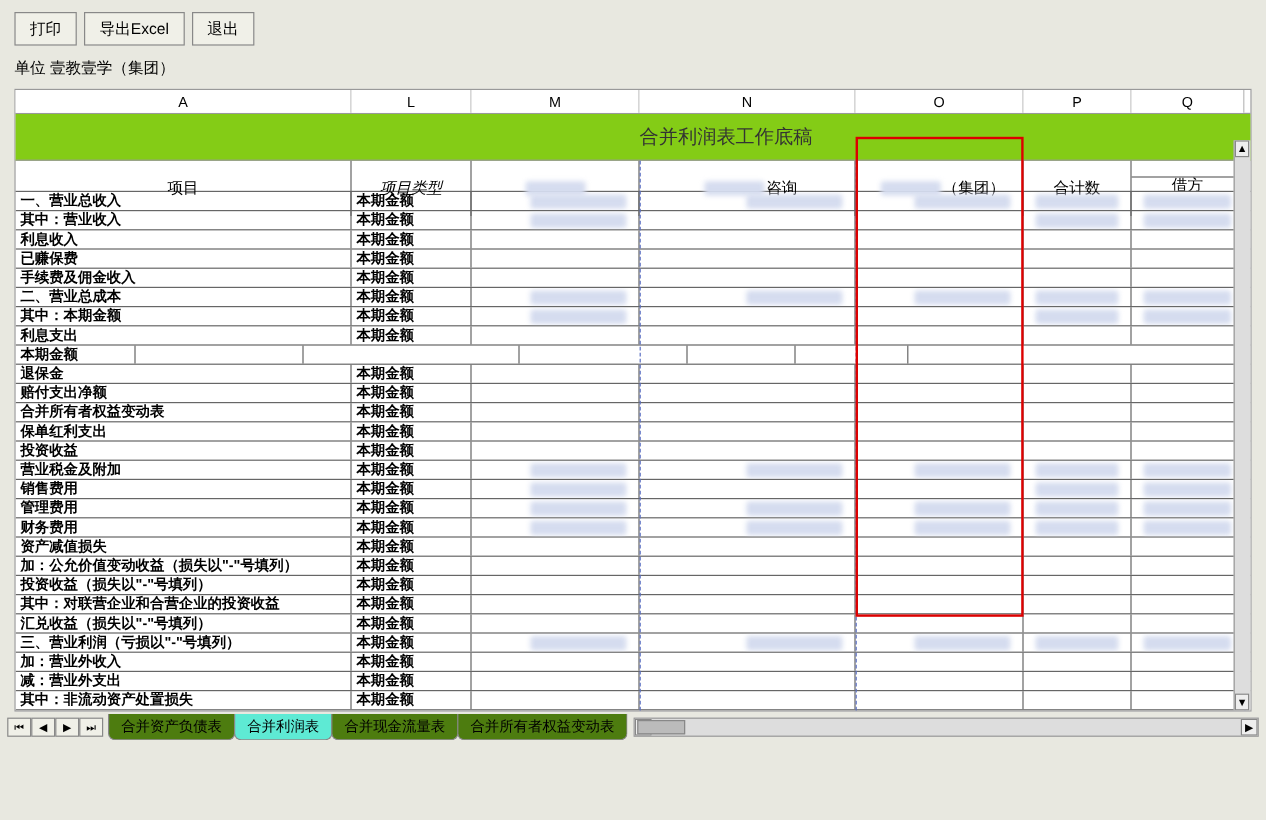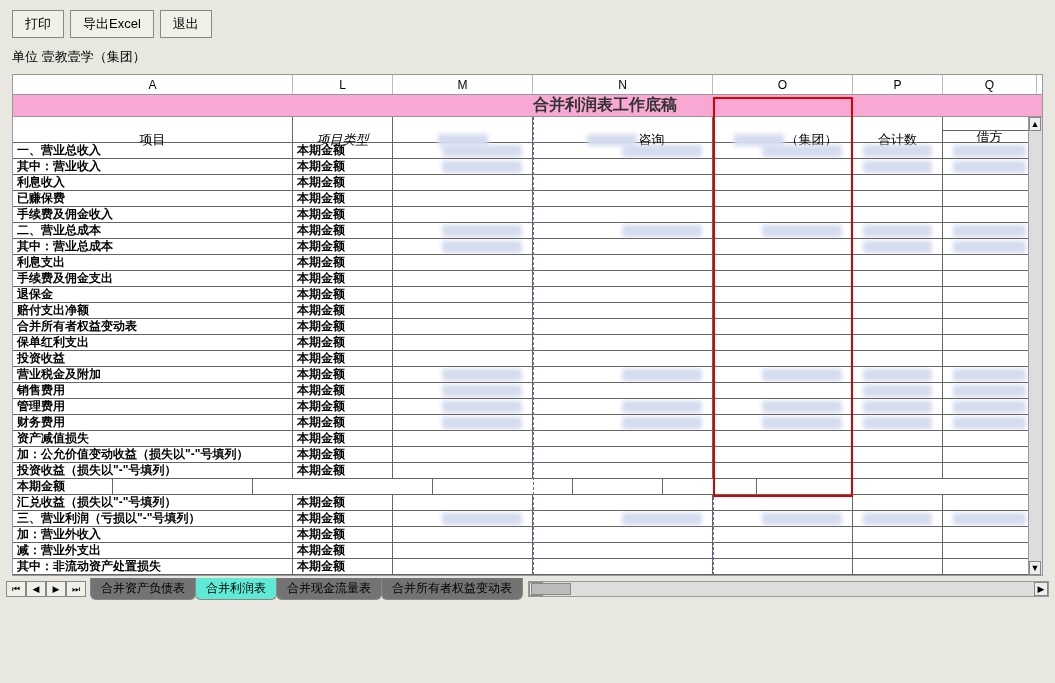--- a/index.html
+++ b/index.html
@@ -3,21 +3,21 @@
 <meta charset="utf-8">
 <style>
 * { box-sizing: border-box; margin: 0; padding: 0; }
 body { font-family: "Microsoft YaHei", SimSun, sans-serif; font-size: 12px; background: #e8e8e0; color: #000; }
 .toolbar { padding: 10px 12px 6px; display: flex; gap: 6px; }
 .toolbar button { background: #f0f0e8; border: 1px solid #888; padding: 4px 12px; font-size: 13px; font-family: inherit; cursor: pointer; }
 .unit-line { padding: 4px 12px 8px; font-size: 13px; }
 .sheet-wrap { margin: 0 12px; background: #fff; border: 1px solid #999; position: relative; }
 .col-headers { display: flex; height: 20px; border-bottom: 1px solid #999; }
 .col-h { border-right: 1px solid #bbb; display: flex; align-items: center; justify-content: center; font-size: 12px; background: #fff; }
-.title-band { background: #f9a8d4; height: 22px; display: flex; align-items: center; position: relative; border-bottom: 1px solid #999; font-weight: bold; }
+.title-band { background: #84cc16; height: 39px; display: flex; align-items: center; position: relative; border-bottom: 1px solid #999; }
 .title-text { position: absolute; left: 520px; font-size: 16px; color: #333; }
 .grid { position: relative; }
 .grid-body { overflow: hidden; font-weight: bold; }
 .row { display: flex; height: 16px; border-bottom: 1px solid #666; }
 .row.hh { height: 26px; }
 .cell { border-right: 1px solid #666; padding: 0 4px; display: flex; align-items: center; overflow: hidden; white-space: nowrap; font-size: 12px; }
 .cell.center { justify-content: center; }
 .c-a { width: 280px; }
 .c-l { width: 100px; }
 .c-m { width: 140px; }
@@ -27,21 +27,21 @@
 .c-q { width: 94px; }
 .header-row .cell { font-size: 13px; }
 .blur { background: #d5dcef; filter: blur(2px); height: 12px; margin: 1px 6px; border-radius: 2px; }
 .blur.sm { width: 50px; }
 .blur.md { width: 80px; }
 .redbox { position: absolute; border: 2px solid #d00; pointer-events: none; }
 .dashcol { position: absolute; top: 0; bottom: 0; border-left: 1px dashed #5a6fc2; pointer-events: none; }
 .tabs { display: flex; align-items: center; background: #e8e8e0; padding: 2px 6px 4px; gap: 0; font-size: 12px; }
 .tab-nav { display: flex; gap: 0; margin-right: 4px; }
 .tab-nav button { width: 20px; height: 16px; background: #f0f0e8; border: 1px solid #888; font-size: 9px; line-height: 1; cursor: pointer; padding: 0; }
-.tab { background: #737373; border: 1px solid #888; border-top: none; padding: 2px 10px; cursor: pointer; border-radius: 0 0 6px 6px; margin-right: -1px; }
+.tab { background: #4d7c0f; border: 1px solid #888; border-top: none; padding: 2px 10px; cursor: pointer; border-radius: 0 0 6px 6px; margin-right: -1px; }
 .tab.active { background: #5eead4; font-weight: normal; }
 .hscroll { flex: 1; height: 16px; background: #ddd; border: 1px solid #999; margin-left: 6px; position: relative; }
 .hscroll .thumb { position: absolute; left: 2px; top: 1px; height: 12px; width: 40px; background: #bbb; border: 1px solid #888; }
 .hscroll .arr { position: absolute; top: 0; width: 14px; height: 14px; background: #eee; border: 1px solid #888; font-size: 9px; display: flex; align-items: center; justify-content: center; }
 .hscroll .arr.l { left: 0; }
 .hscroll .arr.r { right: 0; }
 .vscroll { position: absolute; right: 0; top: 42px; bottom: 0; width: 14px; background: #ddd; border-left: 1px solid #999; }
 .vscroll .arr { position: absolute; left: 0; width: 12px; height: 14px; background: #eee; border: 1px solid #888; font-size: 9px; display: flex; align-items: center; justify-content: center; }
 .vscroll .arr.u { top: 0; }
 .vscroll .arr.d { bottom: 0; }
@@ -175,21 +175,21 @@
             <div class="blur md"></div>
           </div>
           <div class="cell c-p" style="justify-content: flex-end;">
             <div class="blur md"></div>
           </div>
           <div class="cell c-q" style="justify-content: flex-end;">
             <div class="blur md"></div>
           </div>
         </div>
         <div class="row">
-          <div class="cell c-a">其中：营业总成本</div>
+          <div class="cell c-a">其中：本期金额</div>
           <div class="cell c-l">本期金额</div>
           <div class="cell c-m" style="justify-content: flex-end;">
             <div class="blur md"></div>
           </div>
           <div class="cell c-n"></div>
           <div class="cell c-o"></div>
           <div class="cell c-p" style="justify-content: flex-end;">
             <div class="blur md"></div>
           </div>
           <div class="cell c-q" style="justify-content: flex-end;">
@@ -199,21 +199,20 @@
         <div class="row">
           <div class="cell c-a">利息支出</div>
           <div class="cell c-l">本期金额</div>
           <div class="cell c-m"></div>
           <div class="cell c-n"></div>
           <div class="cell c-o"></div>
           <div class="cell c-p"></div>
           <div class="cell c-q"></div>
         </div>
         <div class="row">
-          <div class="cell c-a">手续费及佣金支出</div>
           <div class="cell c-l">本期金额</div>
           <div class="cell c-m"></div>
           <div class="cell c-n"></div>
           <div class="cell c-o"></div>
           <div class="cell c-p"></div>
           <div class="cell c-q"></div>
         </div>
         <div class="row">
           <div class="cell c-a">退保金</div>
           <div class="cell c-l">本期金额</div>
@@ -352,20 +351,21 @@
         <div class="row">
           <div class="cell c-a">投资收益（损失以"-"号填列）</div>
           <div class="cell c-l">本期金额</div>
           <div class="cell c-m"></div>
           <div class="cell c-n"></div>
           <div class="cell c-o"></div>
           <div class="cell c-p"></div>
           <div class="cell c-q"></div>
         </div>
         <div class="row">
+          <div class="cell c-a">其中：对联营企业和合营企业的投资收益</div>
           <div class="cell c-l">本期金额</div>
           <div class="cell c-m"></div>
           <div class="cell c-n"></div>
           <div class="cell c-o"></div>
           <div class="cell c-p"></div>
           <div class="cell c-q"></div>
         </div>
         <div class="row">
           <div class="cell c-a">汇兑收益（损失以"-"号填列）</div>
           <div class="cell c-l">本期金额</div>

